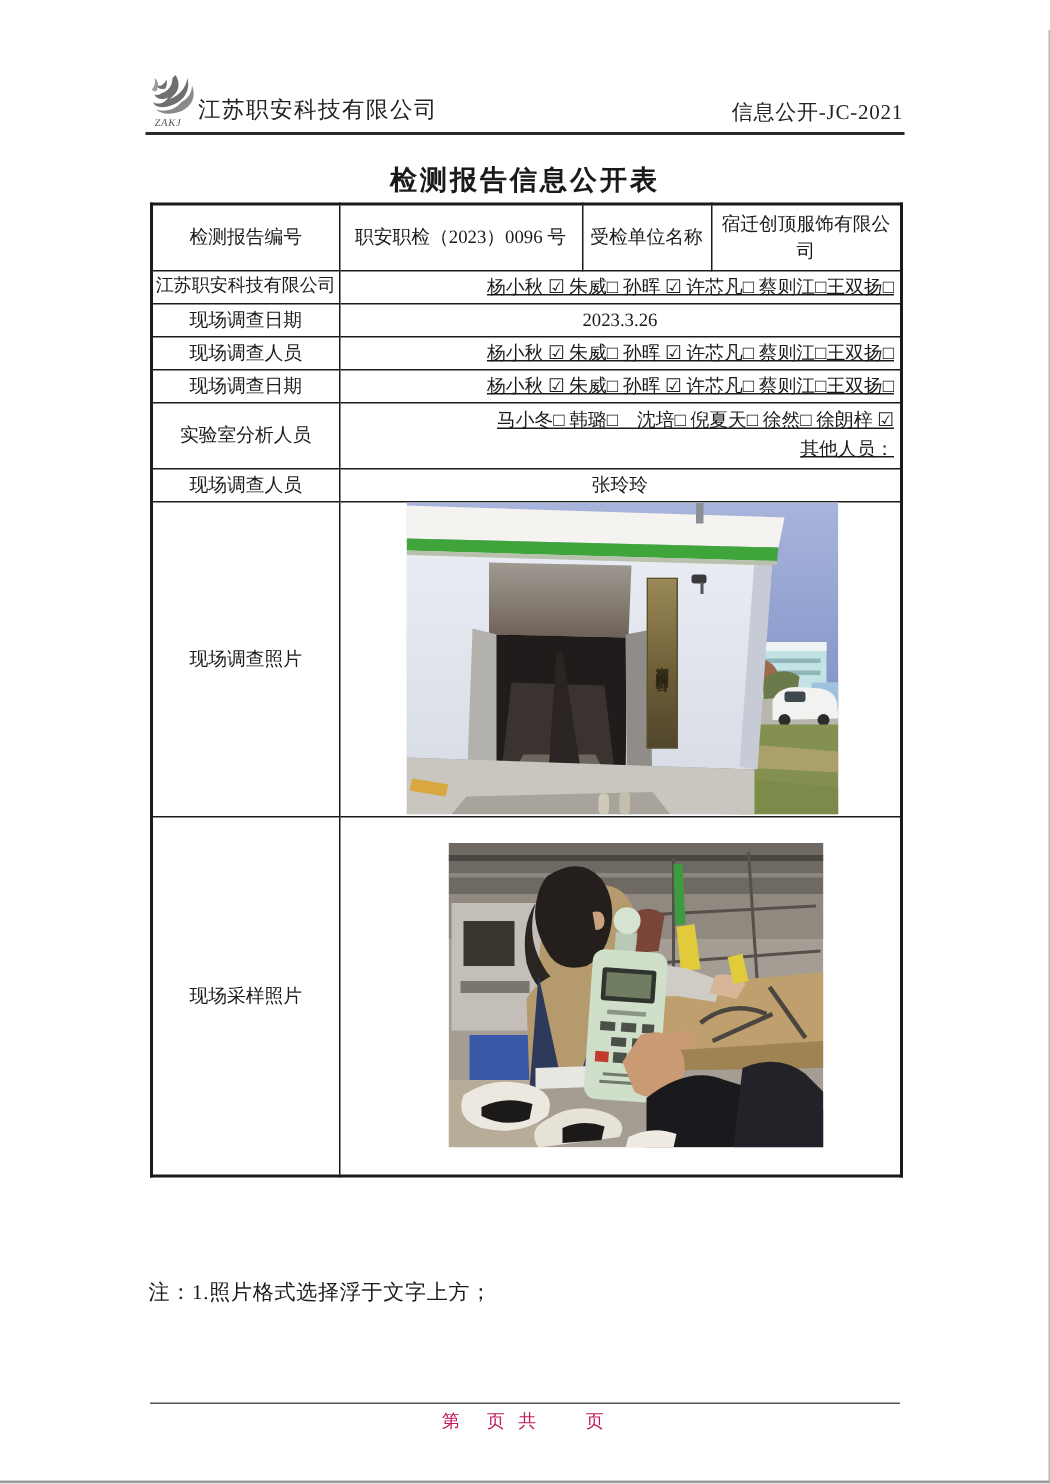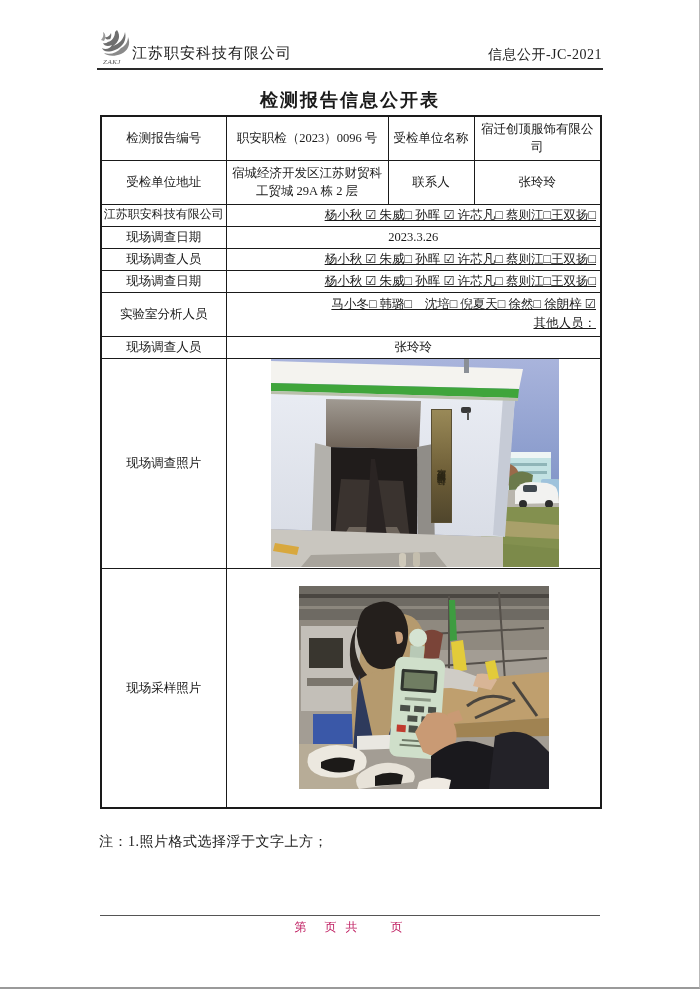--- a/index.html
+++ b/index.html
@@ -8,20 +8,21 @@
     background:#ffffff;
     font-family:"Liberation Serif","DejaVu Sans",serif;
     color:#1a1a1a;
     position:relative;
     overflow:hidden;
   }
   .page{
     position:absolute;inset:0;
     border-right:1px solid #b9b9b9;
     border-bottom:2px solid #9a9a9a;
+    margin-top:20px;
   }
   
   .hdr{position:absolute;left:97px;top:28px;width:505px;height:40px;}
   .hdr-rule{position:absolute;left:97px;top:68px;width:506px;height:2px;background:#2a2a2a;}
   .logo{position:absolute;left:0;top:0;width:36px;height:38px;}
   .logo-zakj{
     position:absolute;left:6px;top:30px;
     font-size:7px;font-style:italic;color:#555;
     font-family:"Liberation Serif",serif;letter-spacing:.5px;
   }
@@ -99,26 +100,20 @@
         <col style="width:162px">
         <col style="width:86px">
         <col style="width:127px">
       </colgroup>
     <tbody>
         <tr style="height:44px;">
       <td class="lbl">检测报告编号</td>
       <td class="ctr">职安职检（2023）0096 号</td>
       <td class="lbl">受检单位名称</td>
       <td class="ctr">宿迁创顶服饰有限公司</td>
-    </tr>
-    <tr style="height:44px;">
-      <td class="lbl">受检单位地址</td>
-      <td class="ctr">宿城经济开发区江苏财贸科工贸城 29A 栋 2 层</td>
-      <td class="lbl">联系人</td>
-      <td class="ctr">张玲玲</td>
     </tr>
     <tr style="height:22px;">
       <td class="lbl" style="padding:1px 1px;font-size:12px;">江苏职安科技有限公司</td>
       <td class="lft" colspan="3">杨小秋 ☑ 朱威□ 孙晖 ☑ 许芯凡□ 蔡则江□王双扬□</td>
     </tr>
     <tr style="height:22px;">
       <td class="lbl">现场调查日期</td>
       <td class="ctr" colspan="3">2023.3.26</td>
     </tr>
     <tr style="height:22px;">

